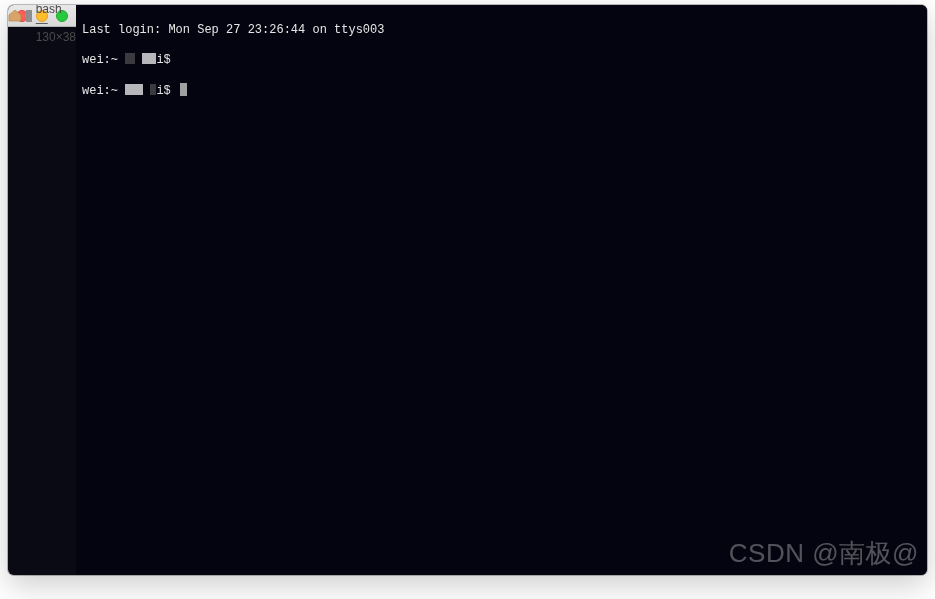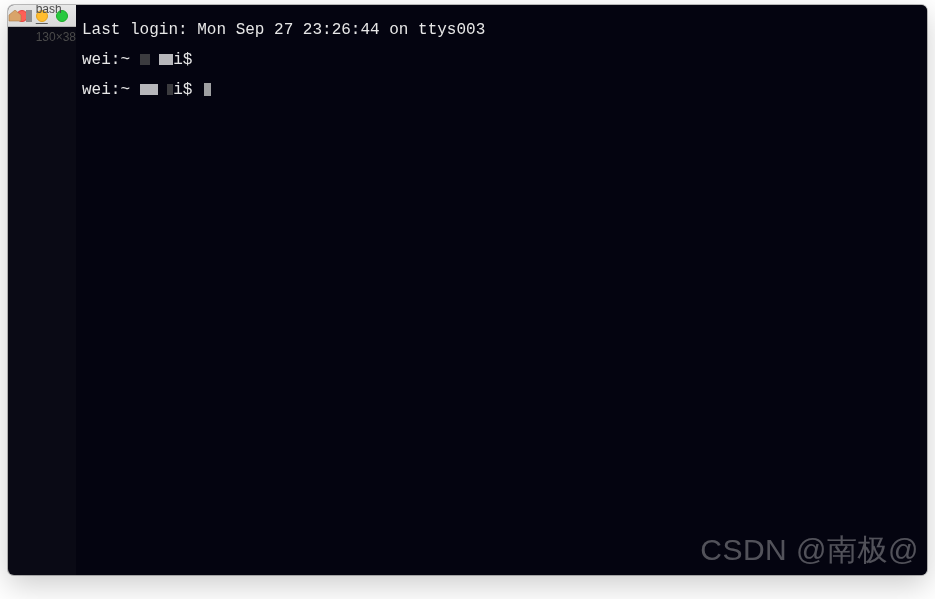--- a/index.html
+++ b/index.html
@@ -73,21 +73,21 @@
       width: 34px;
       height: 12px;
       background: #8e8e8e;
       vertical-align: middle;
     }
     .terminal {
       flex: 1;
       background: #040410;
       color: #e7e7e7;
       font-family: Menlo, Monaco, "Courier New", monospace;
-      font-size: 16px;
+      font-size: 12px;
       line-height: 15px;
       padding: 3px 6px;
       white-space: pre;
       overflow: hidden;
       position: relative;
     }
     .line {
       display: block;
     }
     .redact {
@@ -104,21 +104,21 @@
       width: 7px;
       height: 13px;
       background: #9fa0a2;
       vertical-align: -2px;
       margin-left: 2px;
     }
     .watermark {
       position: absolute;
       right: 16px;
       bottom: 28px;
-      font-size: 30px;
+      font-size: 26px;
       color: rgba(230,230,230,0.35);
       font-family: -apple-system, "PingFang SC", sans-serif;
       letter-spacing: 0.5px;
       pointer-events: none;
     }
   </style>
 </head>
 <body>
 
 <div class="window">

